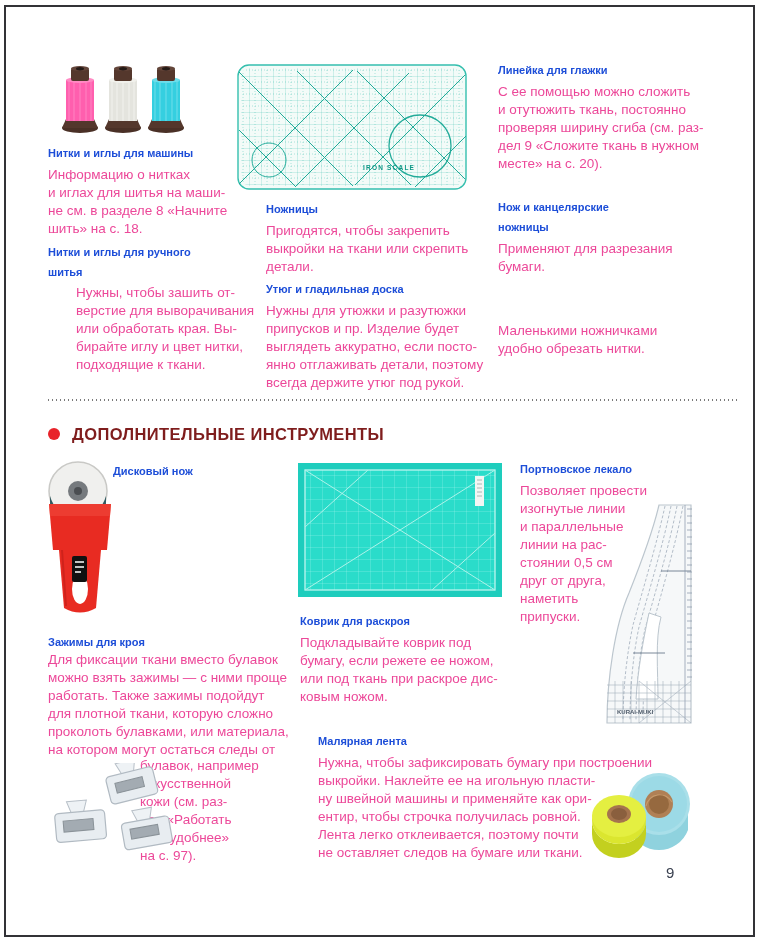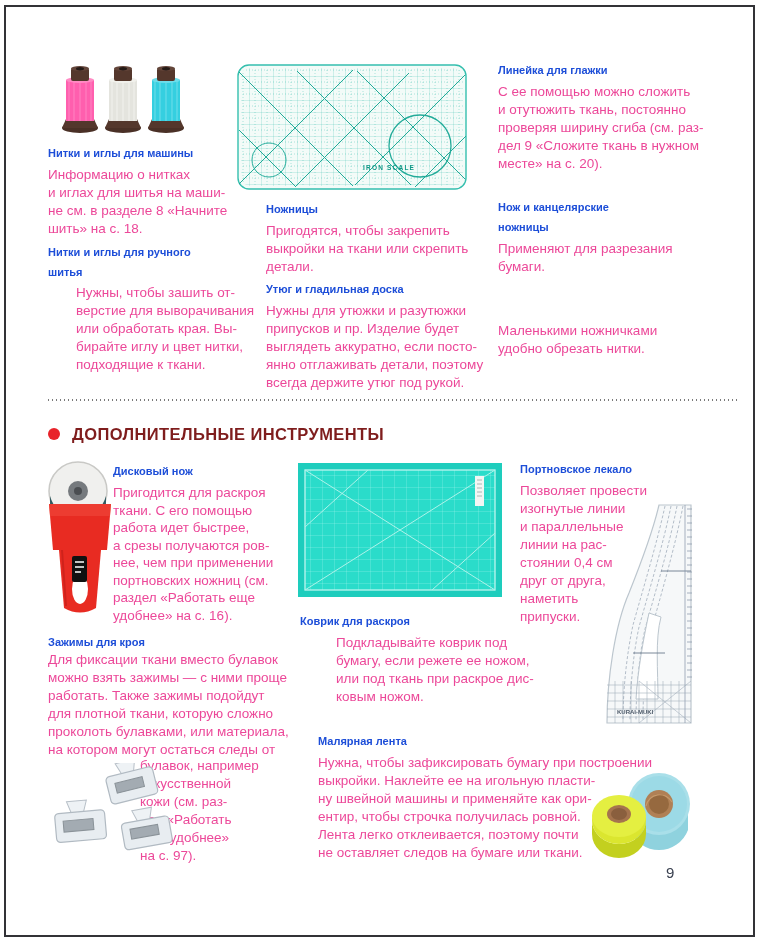--- a/index.html
+++ b/index.html
@@ -129,28 +129,20 @@
       <path d="M9 46 L71 46 L70 58 L10 58 Z" fill="#f04438" opacity=".7"></path>
       <path d="M19 92 L61 92 L56 150 Q40 159 24 150 Z" fill="#e82b22"></path>
       <path d="M22 92 L26 148" stroke="#c01d18" stroke-width="2" opacity=".6"></path>
       <ellipse cx="40" cy="131" rx="8" ry="15" fill="#ffffff"></ellipse>
       <rect x="32" y="98" width="15" height="26" rx="2" fill="#111111"></rect>
       <path d="M35 104 h9 M35 109 h9 M35 114 h6" stroke="#ffffff" stroke-width="1.4"></path>
     </svg>
   </div>
 
   <div class="abs h" style="left:113px;top:461px;width:185px;">Дисковый нож</div>
-  <div class="abs p tight" style="left:113px;top:484px;width:185px;">Пригодится для раскроя
-ткани. С его помощью
-работа идет быстрее,
-а срезы получаются ров-
-нее, чем при применении
-портновских ножниц (см.
-раздел «Работать еще
-удобнее» на с. 16).</div>
 
   <div class="abs h" style="left:48px;top:632px;width:265px;">Зажимы для кроя</div>
   <div class="abs p" style="left:48px;top:651px;width:268px;">Для фиксации ткани вместо булавок
 можно взять зажимы — с ними проще
 работать. Также зажимы подойдут
 для плотной ткани, которую сложно
 проколоть булавками, или материала,
 на котором могут остаться следы от</div>
   <div class="abs p right" style="left:140px;top:757px;width:128px;">булавок, например
 искусственной
@@ -192,39 +184,39 @@
       <rect x="7" y="7" width="190" height="120" fill="none" stroke="#bdf5ee" stroke-width="1.3"></rect>
       <g stroke="#aef2e9" stroke-width="1" fill="none">
         <path d="M7 7 L197 127 M197 7 L7 127 M7 64 L70 7 M134 127 L197 70"></path>
       </g>
       <rect x="177" y="13" width="9" height="30" fill="#f2f6f4"></rect>
       <path d="M179 17 h5 M179 21 h5 M179 25 h5 M179 29 h5 M179 33 h5" stroke="#9aa8a4" stroke-width="0.8"></path>
     </svg>
   </div>
 
   <div class="abs h" style="left:300px;top:611px;width:220px;">Коврик для раскроя</div>
-  <div class="abs p" style="left:300px;top:634px;width:225px;margin-left:36px;">Подкладывайте коврик под
+  <div class="abs p" style="left:300px;top:634px;width:225px;">Подкладывайте коврик под
 бумагу, если режете ее ножом,
 или под ткань при раскрое дис-
 ковым ножом.</div>
 
   <div class="abs h" style="left:318px;top:731px;width:300px;">Малярная лента</div>
   <div class="abs p" style="left:318px;top:754px;width:340px;">Нужна, чтобы зафиксировать бумагу при построении
 выкройки. Наклейте ее на игольную пласти-
 ну швейной машины и применяйте как ори-
 ентир, чтобы строчка получилась ровной.
 Лента легко отклеивается, поэтому почти
 не оставляет следов на бумаге или ткани.</div>
 
   <div class="abs h" style="left:520px;top:459px;width:175px;">Портновское лекало</div>
   <div class="abs p" style="left:520px;top:482px;width:140px;">Позволяет провести
 изогнутые линии
 и параллельные
 линии на рас-
-стоянии 0,4 см
+стоянии 0,5 см
 друг от друга,
 наметить
 припуски.</div>
 
   <div class="abs" style="left:603px;top:503px;">
     <svg width="92" height="222" viewBox="0 0 92 222">
       <path d="M56 2 L88 2 L88 220 L4 220 C4 176 12 122 26 90 C38 60 50 28 56 2 Z" fill="#f6f8f9" stroke="#bcc6ce" stroke-width="1.2"></path>
       <g stroke="#8494a6" stroke-width="0.6" fill="none" stroke-dasharray="3 2">
         <path d="M62 3 C54 40 40 86 30 122 C24 150 20 185 20 218"></path>
         <path d="M68 3 C60 42 46 88 36 124 C30 152 27 186 27 218"></path>

